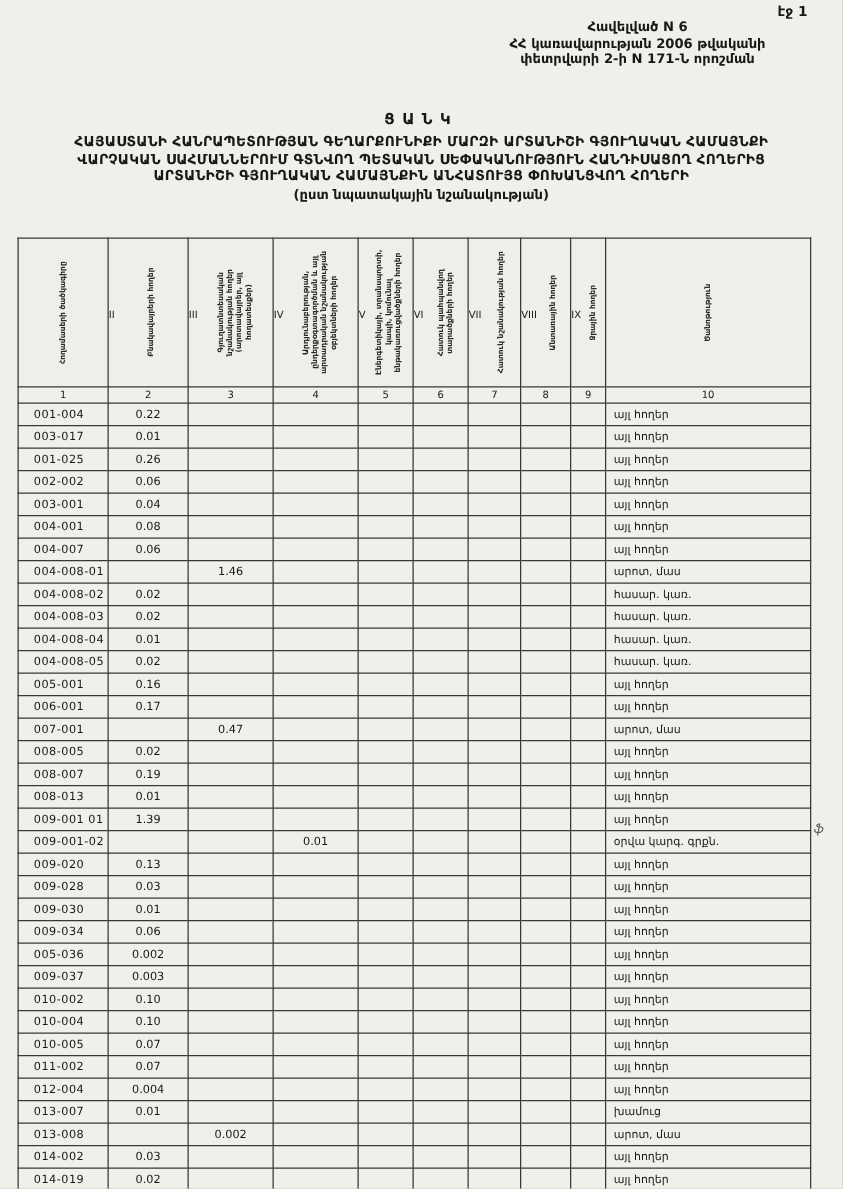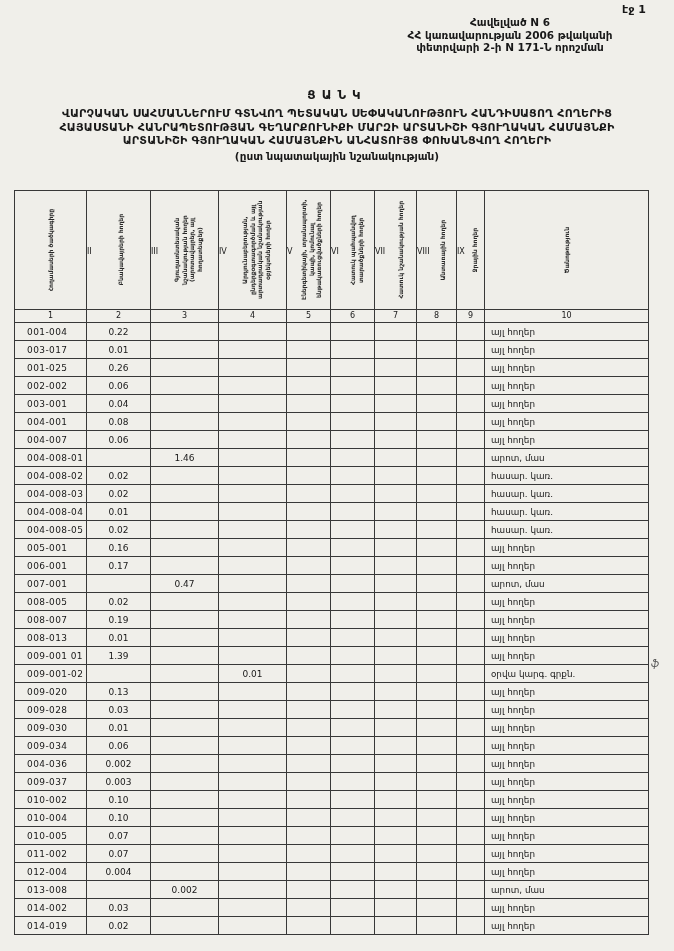--- a/index.html
+++ b/index.html
@@ -90,22 +90,22 @@
   <div class="page-label">էջ 1</div>
 
   <div class="appendix">
     <div>Հավելված N 6</div>
     <div>ՀՀ կառավարության 2006 թվականի</div>
     <div>փետրվարի 2-ի N 171-Ն որոշման</div>
   </div>
 
   <div class="titles">
     <div class="heading">ՑԱՆԿ</div>
+    <div class="tline">ՀԱՅԱՍՏԱՆԻ ՀԱՆՐԱՊԵՏՈՒԹՅԱՆ ԳԵՂԱՐՔՈՒՆԻՔԻ ՄԱՐԶԻ ԱՐՏԱՆԻՇԻ ԳՅՈՒՂԱԿԱՆ ՀԱՄԱՅՆՔԻ</div>
     <div class="tline">ՎԱՐՉԱԿԱՆ ՍԱՀՄԱՆՆԵՐՈՒՄ ԳՏՆՎՈՂ ՊԵՏԱԿԱՆ ՍԵՓԱԿԱՆՈՒԹՅՈՒՆ ՀԱՆԴԻՍԱՑՈՂ ՀՈՂԵՐԻՑ</div>
-    <div class="tline">ՀԱՅԱՍՏԱՆԻ ՀԱՆՐԱՊԵՏՈՒԹՅԱՆ ԳԵՂԱՐՔՈՒՆԻՔԻ ՄԱՐԶԻ ԱՐՏԱՆԻՇԻ ԳՅՈՒՂԱԿԱՆ ՀԱՄԱՅՆՔԻ</div>
     <div class="tline">ԱՐՏԱՆԻՇԻ ԳՅՈՒՂԱԿԱՆ ՀԱՄԱՅՆՔԻՆ ԱՆՀԱՏՈՒՅՑ ՓՈԽԱՆՑՎՈՂ ՀՈՂԵՐԻ</div>
     <div class="tsub">(ըստ նպատակային նշանակության)</div>
   </div>
 
   <div class="table-wrap">
     <table>
       <colgroup>
         <col class="c1">
           <col class="c2">
           <col class="c3">
@@ -496,21 +496,21 @@
             <td class="val"></td>
             <td class="val"></td>
             <td class="val"></td>
             <td class="val"></td>
             <td class="val"></td>
             <td class="val"></td>
             <td class="val"></td>
             <td class="note">այլ հողեր</td>
           </tr>
           <tr>
-            <td class="code">004-036</td>
+            <td class="code">005-036</td>
             <td class="val">0.002</td>
             <td class="val"></td>
             <td class="val"></td>
             <td class="val"></td>
             <td class="val"></td>
             <td class="val"></td>
             <td class="val"></td>
             <td class="val"></td>
             <td class="note">այլ հողեր</td>
           </tr>
@@ -578,20 +578,32 @@
             <td class="code">012-004</td>
             <td class="val">0.004</td>
             <td class="val"></td>
             <td class="val"></td>
             <td class="val"></td>
             <td class="val"></td>
             <td class="val"></td>
             <td class="val"></td>
             <td class="val"></td>
             <td class="note">այլ հողեր</td>
+          </tr>
+          <tr>
+            <td class="code">013-007</td>
+            <td class="val">0.01</td>
+            <td class="val"></td>
+            <td class="val"></td>
+            <td class="val"></td>
+            <td class="val"></td>
+            <td class="val"></td>
+            <td class="val"></td>
+            <td class="val"></td>
+            <td class="note">խամուց</td>
           </tr>
           <tr>
             <td class="code">013-008</td>
             <td class="val"></td>
             <td class="val">0.002</td>
             <td class="val"></td>
             <td class="val"></td>
             <td class="val"></td>
             <td class="val"></td>
             <td class="val"></td>

